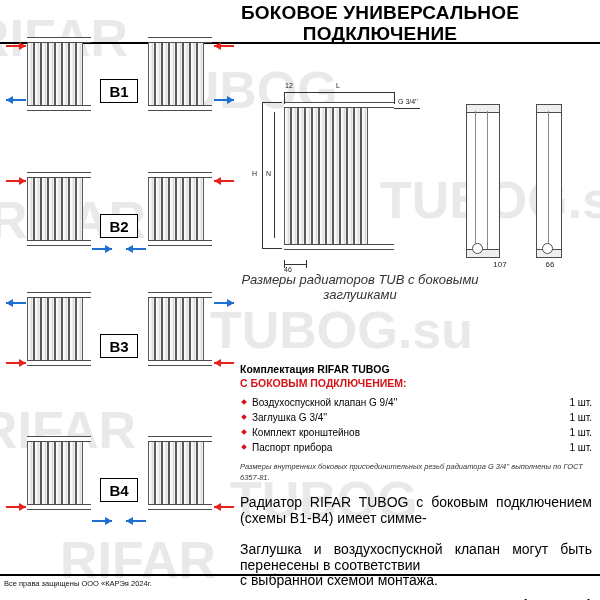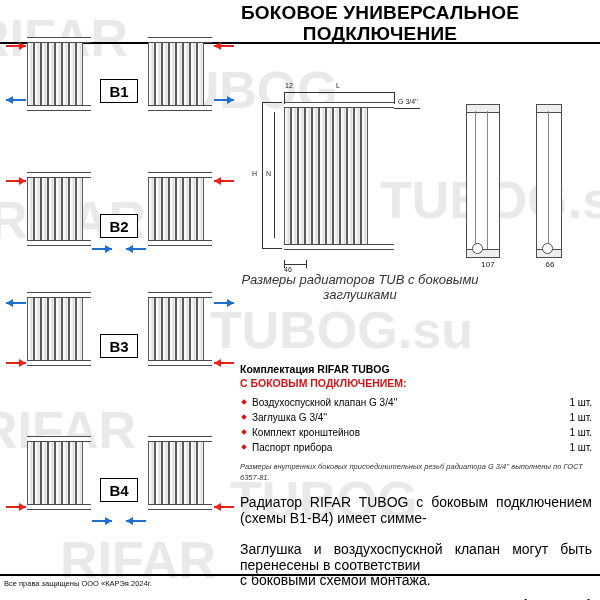--- a/index.html
+++ b/index.html
@@ -379,40 +379,40 @@
 </div>
 <div class="caption">Размеры радиаторов TUB с боковыми заглушками</div>
 
 <div class="sect" style="left:462px;top:104px;width:44px;height:170px;">
   <div class="frame" style="left:4px;top:0;width:32px;height:152px;"></div>
   <div class="frame" style="left:4px;top:0;width:32px;height:7px;background:#efefef;"></div>
   <div class="frame" style="left:4px;top:145px;width:32px;height:7px;background:#efefef;"></div>
   <div class="frame" style="left:13px;top:7px;width:1px;height:138px;border:0;background:#8a8a8a;"></div>
   <div class="frame" style="left:25px;top:7px;width:1px;height:138px;border:0;background:#8a8a8a;"></div>
   <div class="frame" style="left:10px;top:139px;width:9px;height:9px;border-radius:50%;background:#fff;"></div>
-  <div class="sectlabel" style="left:4px;top:156px;width:44px;">107</div>
+  <div class="sectlabel" style="left:16px;top:156px;width:44px;">107</div>
 </div>
 
 <div class="sect" style="left:528px;top:104px;width:44px;height:170px;">
   <div class="frame" style="left:8px;top:0;width:24px;height:152px;"></div>
   <div class="frame" style="left:8px;top:0;width:24px;height:7px;background:#efefef;"></div>
   <div class="frame" style="left:8px;top:145px;width:24px;height:7px;background:#efefef;"></div>
   <div class="frame" style="left:20px;top:7px;width:1px;height:138px;border:0;background:#8a8a8a;"></div>
   <div class="frame" style="left:14px;top:139px;width:9px;height:9px;border-radius:50%;background:#fff;"></div>
   <div class="sectlabel" style="left:0;top:156px;width:44px;">66</div>
 </div>
 
 <div class="txtblock">
   <div class="t-title">Комплектация RIFAR TUBOG</div>
   <div class="t-title-red">С БОКОВЫМ ПОДКЛЮЧЕНИЕМ:</div>
 
   <ul class="kit">
     <li>
       <span class="bullet"></span>
-      <span>Воздухоспускной клапан G 3/4''</span>
+      <span>Воздухоспускной клапан G 9/4''</span>
       <span class="qty">1 шт.</span>
     </li>
     <li>
       <span class="bullet"></span>
       <span>Заглушка G 3/4''</span>
       <span class="qty">1 шт.</span>
     </li>
     <li>
       <span class="bullet"></span>
       <span>Комплект кронштейнов</span>
@@ -422,18 +422,18 @@
       <span class="bullet"></span>
       <span>Паспорт прибора</span>
       <span class="qty">1 шт.</span>
     </li>
   </ul>
 
   <div class="note">Размеры внутренних боковых присоединительных резьб радиатора G 3/4'' выполнены по ГОСТ 6357-81.</div>
 
   <div class="para" style="margin-top:12px;">Радиатор RIFAR TUBOG с боковым подключением (схемы В1-В4) имеет симме-</div>
   <div class="para" style="margin-top:16px;">Заглушка и воздухоспускной клапан могут быть перенесены в соответствии</div>
-  <div class="para" style="margin-top:0;">с боковыми схемой монтажа.</div>
+  <div class="para" style="margin-top:0;">с выбранной схемой монтажа.</div>
   <div class="para b">Минимальная длина радиатора – 98 мм (2 секции) без учета арматуры.</div>
 </div>
 
 <div class="footer-rule"></div>
 <div class="footer-txt">Все права защищены ООО «КАРЭя 2024г.</div>
 
 </body></html>

